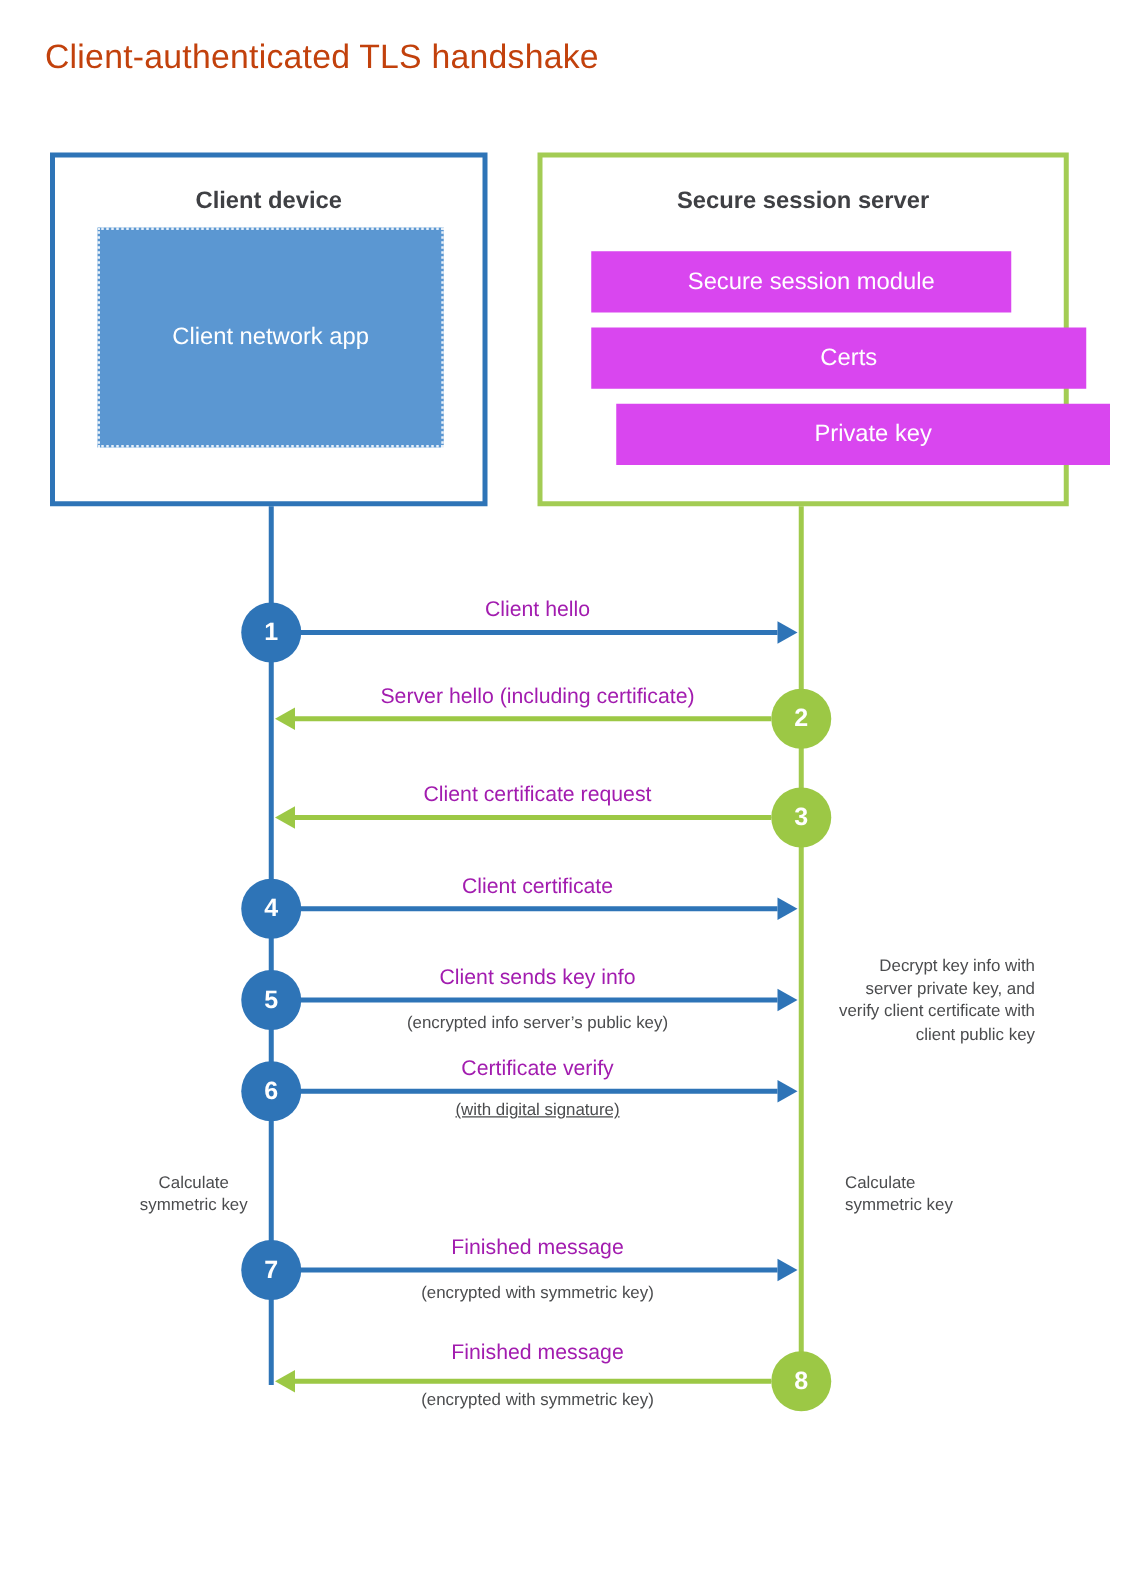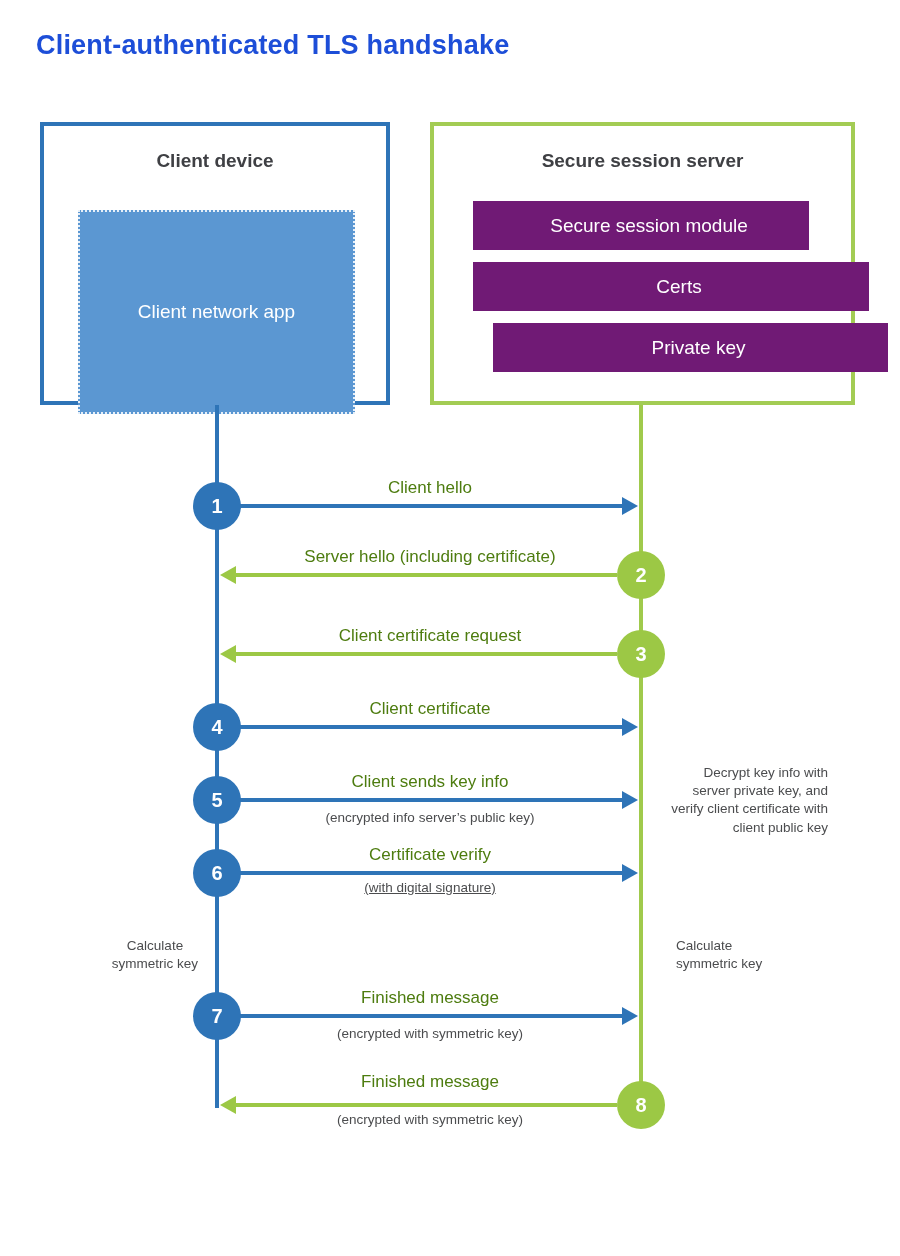--- a/index.html
+++ b/index.html
@@ -1,79 +1,79 @@
 <!DOCTYPE html>
 <html><head>
 <meta charset="utf-8">
 <style>
   html,body{margin:0;padding:0;background:#ffffff;}
   .canvas{
     position:relative;width:900px;height:1256px;background:#ffffff;
     font-family:"Liberation Sans","DejaVu Sans",sans-serif;overflow:hidden;
   }
   .page-title{
-    position:absolute;left:36px;top:30px;font-size:27px;font-weight:700;
-    color:#1d4ed8;letter-spacing:.2px;
+    position:absolute;left:36px;top:30px;font-size:27px;font-weight:400;
+    color:#c2410c;letter-spacing:.2px;
   }
   .actor-box{position:absolute;box-sizing:border-box;background:#fff;border:4px solid;}
   .client-border{border-color:#2e74b7;}
   .server-border{border-color:#a3cc54;}
   .actor-title{
     position:absolute;left:0;width:100%;top:24px;text-align:center;
     font-size:19px;font-weight:700;color:#3f4044;
   }
   .app-box{
     position:absolute;box-sizing:border-box;background:#5b97d2;
     border:2px dotted rgba(255,255,255,.85);
     color:#ffffff;font-size:19px;line-height:1.55;text-align:center;
     display:flex;align-items:center;justify-content:center;
   }
   .module-bar{
-    position:absolute;box-sizing:border-box;background:#701a75;color:#ffffff;
+    position:absolute;box-sizing:border-box;background:#d946ef;color:#ffffff;
     font-size:19px;display:flex;align-items:center;justify-content:center;padding-left:16px;
   }
   .lifeline{position:absolute;width:4px;}
   .lifeline.blue{background:#2e74b7;}
   .lifeline.green{background:#a0ca4c;}
   .arrow-line{position:absolute;height:4px;}
   .arrow-line.blue{background:#2e74b7;}
   .arrow-line.green{background:#9cc845;}
   .arrow-head{position:absolute;width:0;height:0;border-top:9px solid transparent;border-bottom:9px solid transparent;}
   .head-right{border-left:16px solid #2e74b7;}
   .head-left{border-right:16px solid #9cc845;}
   .step-circle{
     position:absolute;width:48px;height:48px;border-radius:50%;
     color:#fff;font-weight:700;font-size:20px;
     display:flex;align-items:center;justify-content:center;z-index:3;
   }
   .blue-bg{background:#2e74b7;}
   .green-bg{background:#9cc845;}
   .msg-label{
     position:absolute;left:230px;width:400px;text-align:center;
-    font-size:17px;color:#4d7c0f;z-index:2;background:transparent;
+    font-size:17px;color:#a21caf;z-index:2;background:transparent;
   }
   .msg-sub{
     position:absolute;left:230px;width:400px;text-align:center;
     font-size:13.5px;color:#4b4c4e;z-index:2;
   }
   .side-note{
     position:absolute;font-size:13.5px;color:#4b4c4e;line-height:1.35;z-index:2;
   }
 </style>
 </head>
 <body>
 
 <div class="canvas">
 
   <div class="page-title">Client-authenticated TLS handshake</div>
 
   <div class="actor-box client-border" style="left:40px;top:122px;width:350px;height:283px;">
     <div class="actor-title">Client device</div>
   </div>
-  <div class="app-box" style="left:78px;top:210px;width:277px;height:204px;">
+  <div class="app-box" style="left:78px;top:182px;width:277px;height:176px;">
     <span style="display:block;max-width:180px;">Client network app</span>
   </div>
 
   <div class="actor-box server-border" style="left:430px;top:122px;width:425px;height:283px;">
     <div class="actor-title">Secure session server</div>
   </div>
   <div class="module-bar" style="left:473px;top:201px;width:336px;height:49px;">
     <span>Secure session module</span>
   </div>
   <div class="module-bar" style="left:473px;top:262px;width:396px;height:49px;">

